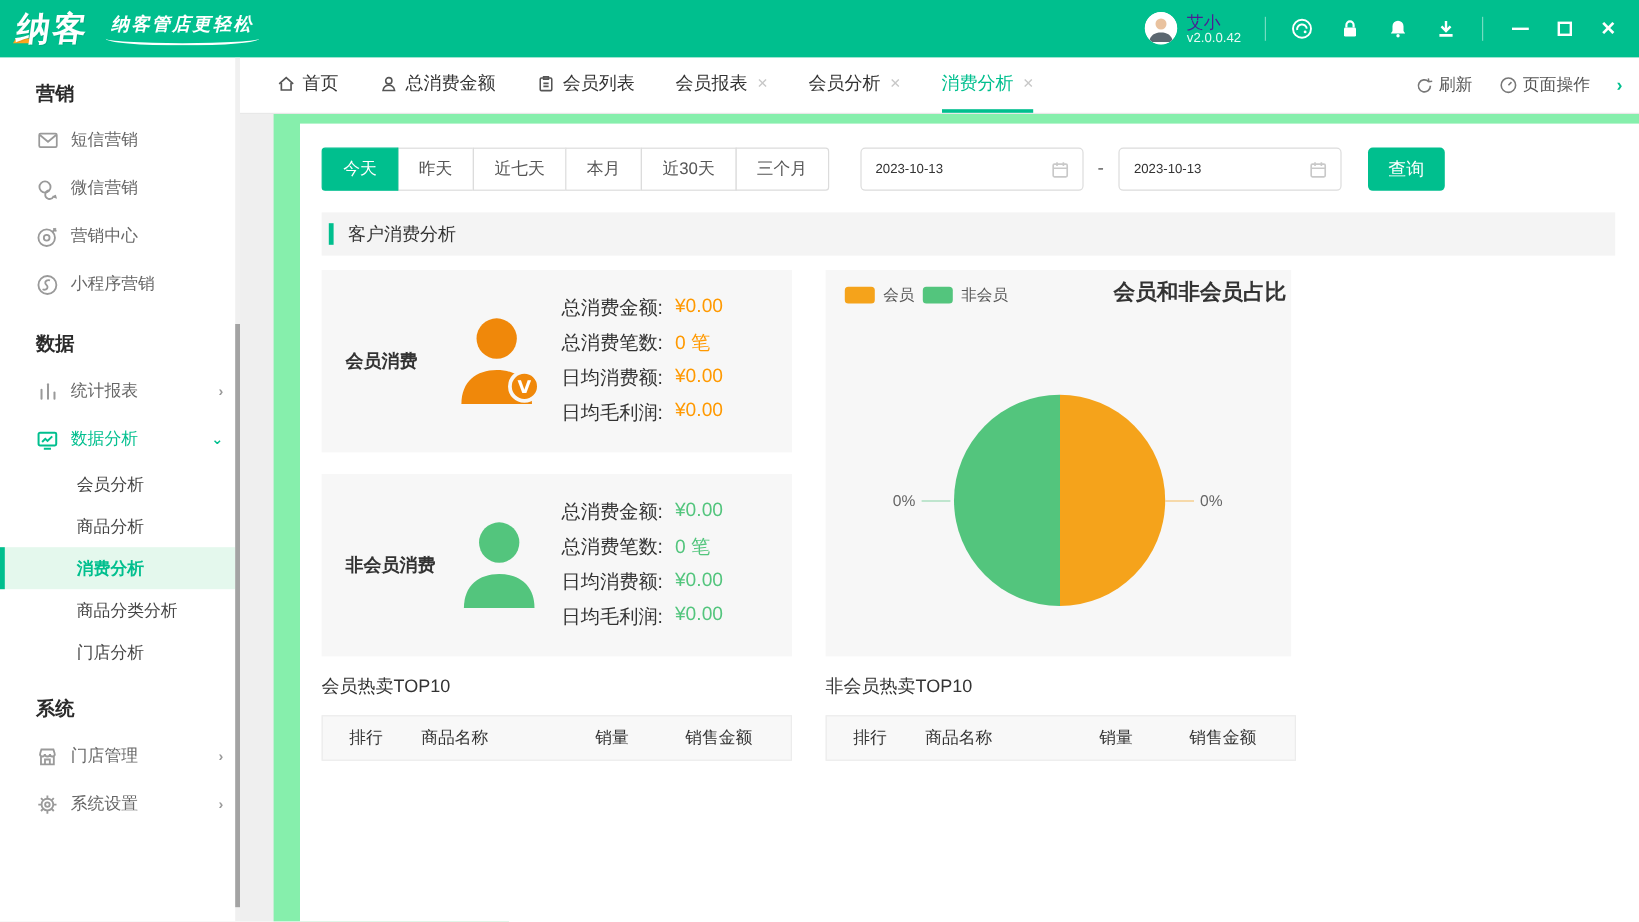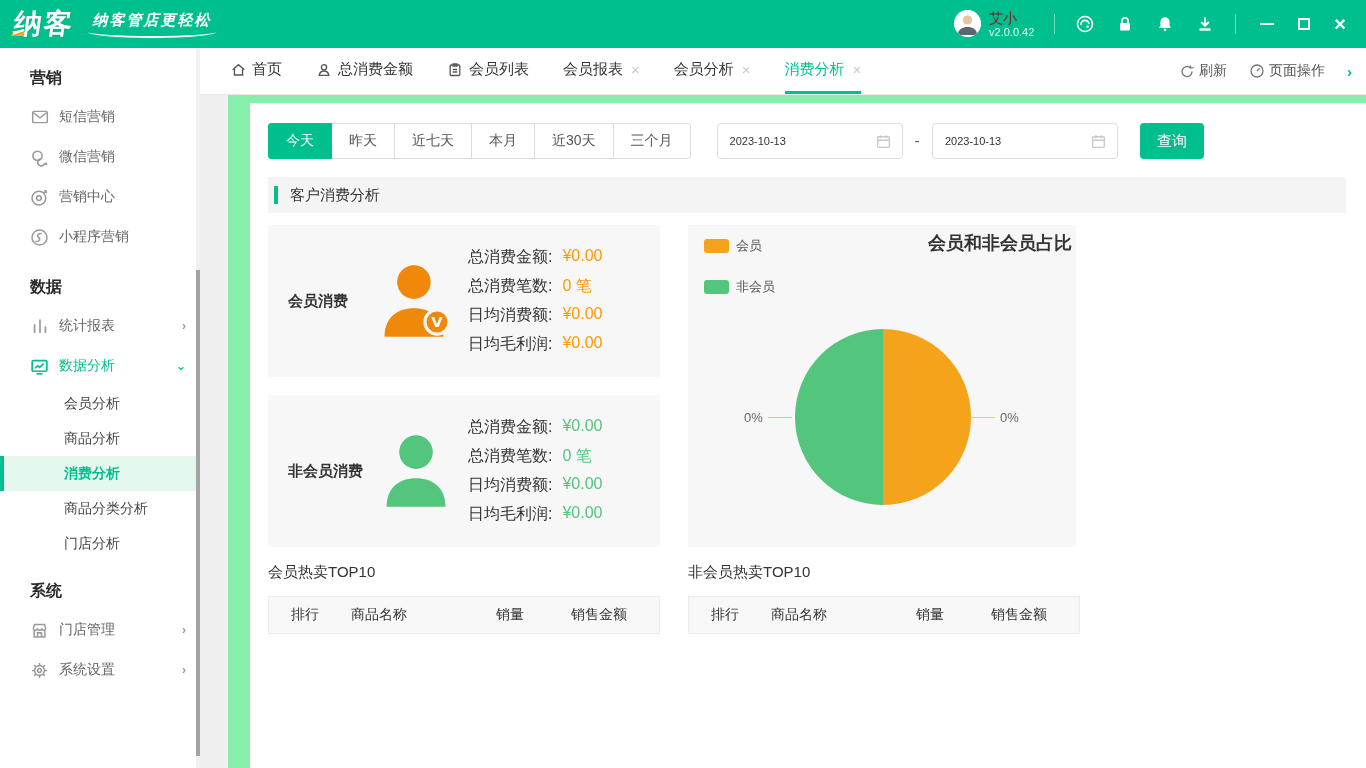--- a/index.html
+++ b/index.html
@@ -16,21 +16,21 @@
   .slogan { color:#fff; font-family:"DejaVu Serif",serif; font-style:italic; font-weight:bold; font-size:15px; letter-spacing:2px; }
   .slogan-swoosh { width:128px; height:7px; border-bottom:2px solid #fff; border-radius:0 0 100% 100%/0 0 12px 12px; margin-top:1px; }
   .nav-btns { display:flex; gap:16px; margin-left:26px; }
   .nav-btn { background:rgba(255,255,255,.18); color:#fff; font-size:16px; padding:8px 18px 7px; border-radius:4px; cursor:pointer; }
   .nav-btn .underline-wrap { display:inline-block; padding-bottom:3px; border-bottom:2px solid transparent; }
   .nav-btn.active .underline-wrap { border-bottom-color:#fff; }
   .hdr-right { margin-left:auto; display:flex; align-items:center; gap:20px; }
   .user { display:flex; align-items:center; gap:8px; }
   .avatar { width:27px; height:27px; border-radius:50%; overflow:hidden; background:#fff; flex:0 0 27px; }
   .user-meta { display:flex; flex-direction:column; line-height:1.15; }
-  .user-name { color:#7f1d1d; font-size:14px; }
+  .user-name { color:#4c1d95; font-size:14px; }
   .user-version { color:rgba(255,255,255,.9); font-size:11px; }
   .hdr-divider { width:1px; height:20px; background:rgba(255,255,255,.45); }
   .hdr-icon { width:20px; height:20px; display:flex; align-items:center; justify-content:center; cursor:pointer; }
   .win-ctrls { display:flex; align-items:center; gap:24px; margin:0 6px 0 4px; }
   .win-min { width:14px; height:2px; background:#fff; cursor:pointer; }
   .win-max { width:12px; height:12px; border:2px solid #fff; cursor:pointer; }
   .win-close { color:#fff; font-size:20px; line-height:1; cursor:pointer; font-weight:bold; }
 
   
   .body-row { flex:1; display:flex; min-height:0; }
@@ -95,21 +95,21 @@
   .card-title { font-size:15px; font-weight:bold; color:#333; width:84px; flex:0 0 84px; }
   .person-wrap { width:88px; flex:0 0 88px; display:flex; justify-content:center; }
   .stat-rows { display:flex; flex-direction:column; gap:8px; margin-left:8px; }
   .stat-row { display:flex; gap:10px; font-size:16px; }
   .stat-label { color:#333; }
   .stat-val.orange { color:#ff9900; }
   .stat-val.green { color:#53c57d; }
 
   
   .pie-panel { width:388px; height:322px; background:#f7f7f7; position:relative; }
-  .legend { position:absolute; left:16px; top:12px; display:flex; flex-direction:column; gap:23px; }
+  .legend { position:absolute; left:16px; top:12px; display:flex; flex-direction:row; gap:7px; }
   .legend-item { display:flex; align-items:center; gap:7px; cursor:pointer; }
   .legend-chip { width:25px; height:14px; border-radius:3px; }
   .legend-label { font-size:13px; color:#555; }
   .pie-title { position:absolute; right:4px; top:6px; font-size:18px; font-weight:bold; color:#333; }
   .pie { position:absolute; left:107px; top:104px; width:176px; height:176px; border-radius:50%; }
   .pie-lbl { position:absolute; display:flex; align-items:center; gap:5px; font-size:13px; color:#666; }
   .pie-lbl .lead { width:24px; height:1px; }
   .pie-lbl.left { left:56px; top:185px; }
   .pie-lbl.right { left:283px; top:185px; }
 

